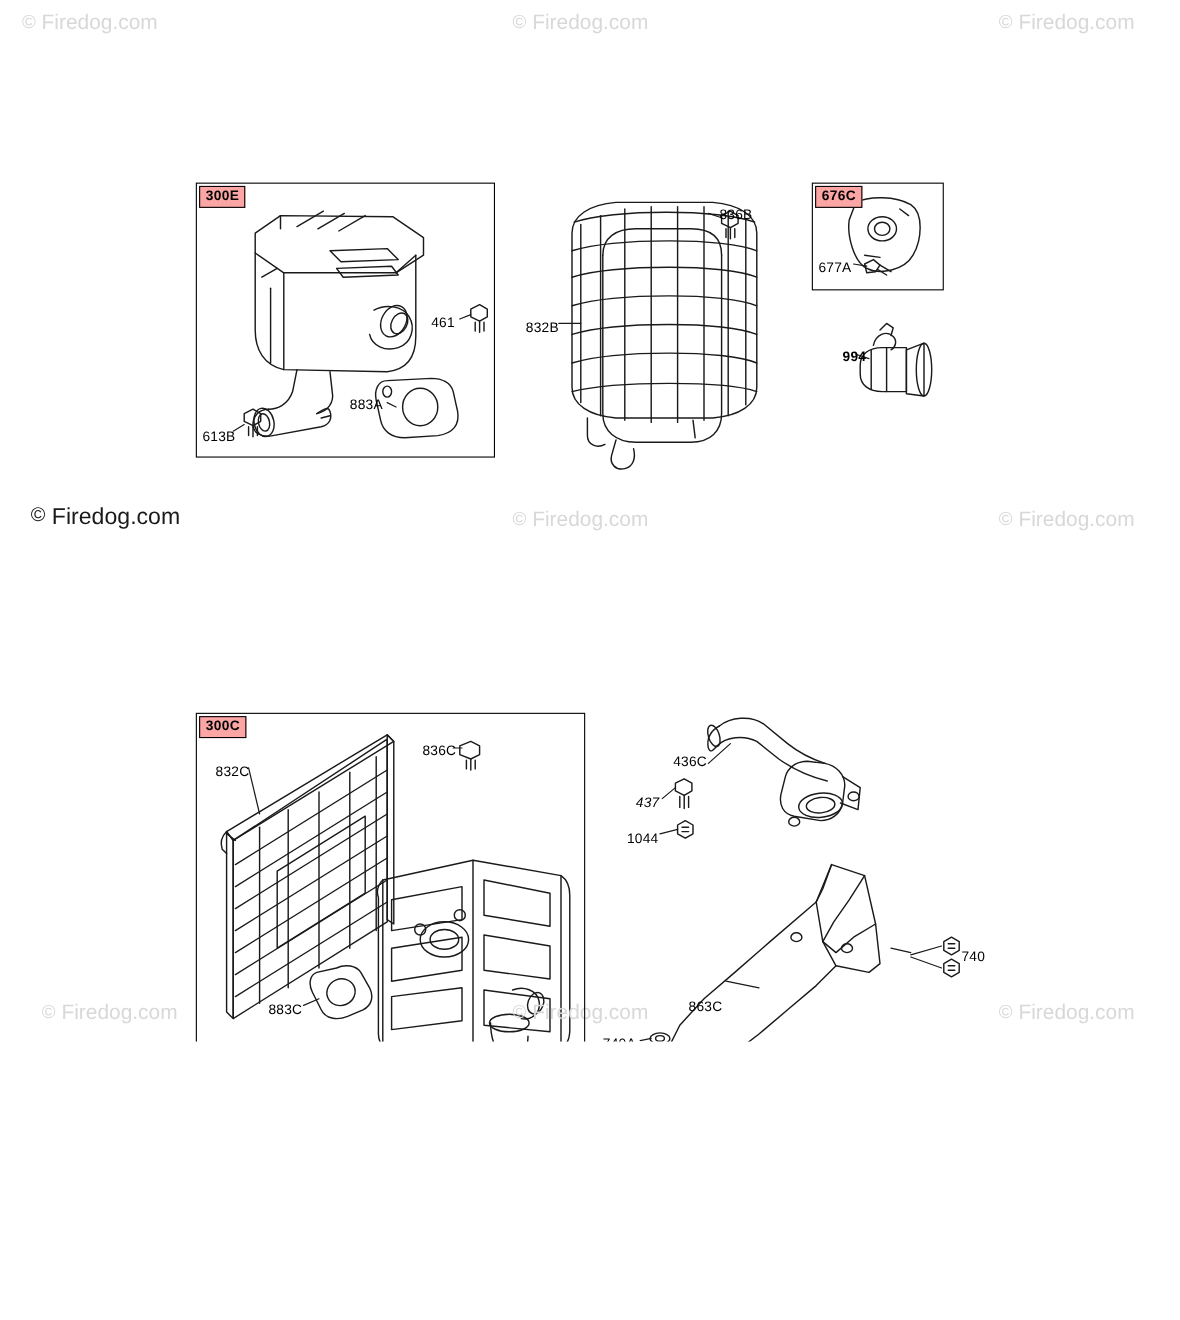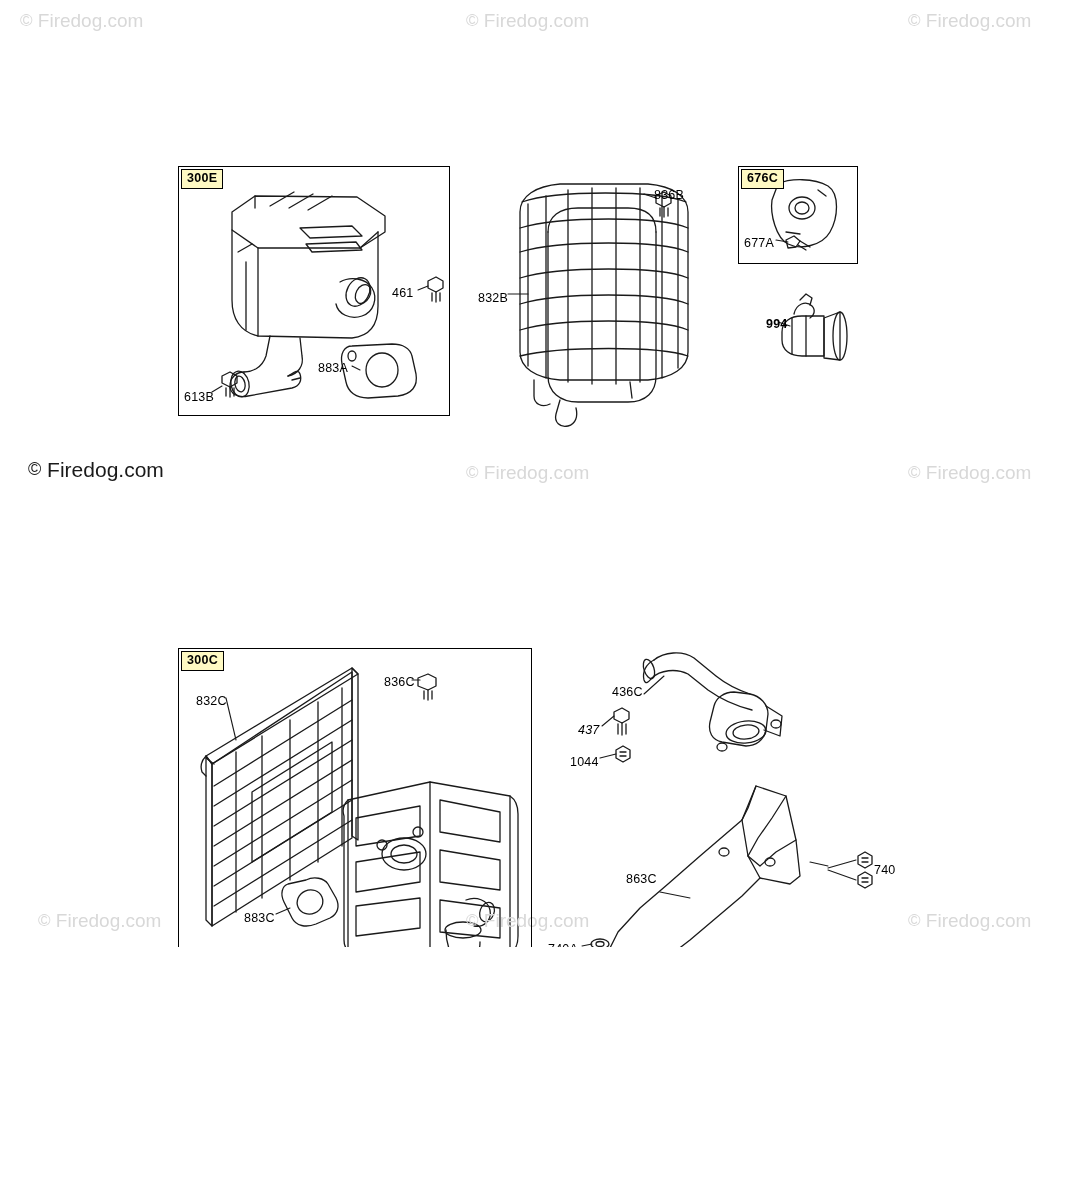--- a/index.html
+++ b/index.html
@@ -35,21 +35,21 @@
     white-space: nowrap;
   }
   .panel {
     position: absolute;
     border: 1.6px solid #000;
     background: transparent;
   }
   .panel-tag {
     position: absolute;
     border: 1.5px solid #000;
-    background: #fef9c3;
+    background: #fca5a5;
     font-size: 12.5px;
     font-weight: bold;
     letter-spacing: .3px;
     padding: 2px 5px 3px 5px;
     line-height: 1;
     color: #000;
     font-family: "Liberation Sans", sans-serif;
     white-space: nowrap;
   }
   .lbl {
@@ -340,21 +340,21 @@
   <div class="lbl" style="left:618px; top:188px;padding-left:36px;">836B</div>
   <div class="lbl" style="left:744px; top:236px;">677A</div>
   <div class="lbl" style="left:766px; top:317px;font-weight:bold;">994</div>
   <div class="lbl" style="left:196px; top:694px;">832C</div>
   <div class="lbl" style="left:384px; top:675px;">836C</div>
   <div class="lbl" style="left:244px; top:911px;">883C</div>
   <div class="lbl" style="left:612px; top:685px;">436C</div>
   <div class="lbl" style="left:578px; top:723px;font-style:italic;">437</div>
   <div class="lbl" style="left:570px; top:755px;">1044</div>
   <div class="lbl" style="left:874px; top:863px;">740</div>
-  <div class="lbl" style="left:626px; top:872px;">863C</div>
+  <div class="lbl" style="left:626px; top:908px;">863C</div>
   <div class="lbl" style="left:548px; top:942px;">740A</div>
   <div class="lbl" style="left:562px; top:966px;">355</div>
   <div class="lbl" style="left:588px; top:1029px;">819</div>
 
 
   <div class="footline" style="left:66px;  top:1192px; width:318px;"></div>
   <div class="footline" style="left:642px; top:1192px; width:318px;"></div>
 
 </div>
 

